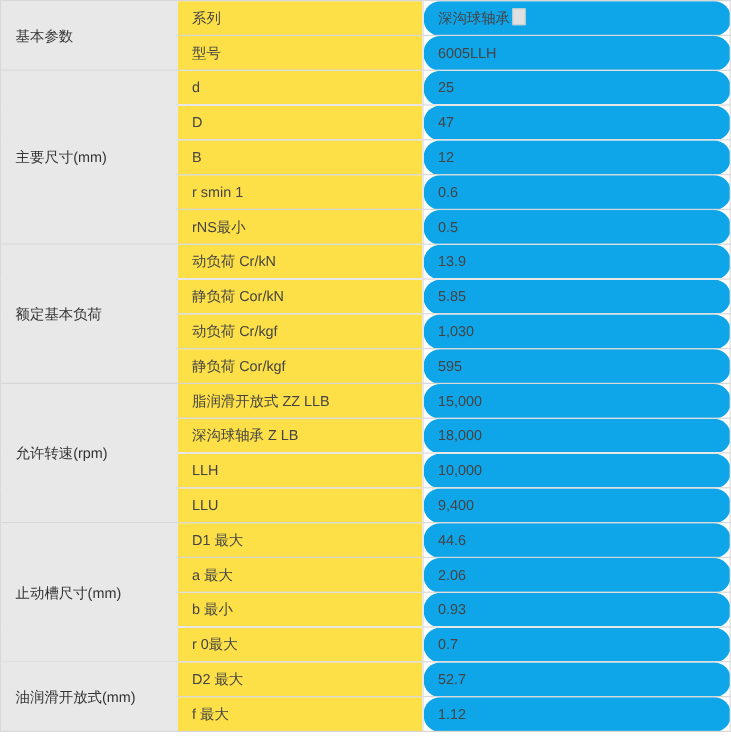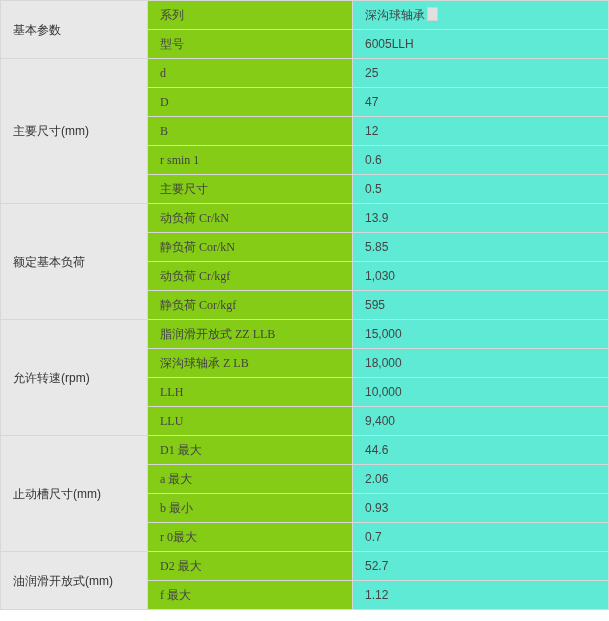--- a/index.html
+++ b/index.html
@@ -34,29 +34,29 @@
     border-right: 1px solid #d2d2d2;
     padding-left: 10px;
     vertical-align: top;
   }
   td.group-cell .group-inner {
     display: block;
     line-height: 30px;
   }
   td.label-cell {
     width: 180px;
-    background: #84cc16;
+    background: #fde047;
     color: #444444;
     padding-left: 12px;
-    font-family: Liberation Serif, serif;
   }
   td.value-cell {
-    background: #5eead4;
+    background: #0ea5e9;
     color: #444444;
     padding-left: 12px;
+    border-radius: 14px;
   }
   .swatch {
     display: inline-block;
     width: 9px;
     height: 12px;
     background: #e0e0e0;
     border: 1px solid #d0d0d0;
     vertical-align: -2px;
     margin-left: 2px;
   }
@@ -90,21 +90,21 @@
       </tr>
       <tr>
         <td class="label-cell">B</td>
         <td class="value-cell"><span>12</span></td>
       </tr>
       <tr>
         <td class="label-cell">r smin 1</td>
         <td class="value-cell"><span>0.6</span></td>
       </tr>
       <tr>
-        <td class="label-cell">主要尺寸</td>
+        <td class="label-cell">rNS最小</td>
         <td class="value-cell"><span>0.5</span></td>
       </tr>
       <tr>
         <td class="group-cell" rowspan="4">
           <span class="group-inner">额定基本负荷</span>
         </td>
         <td class="label-cell">动负荷 Cr/kN</td>
         <td class="value-cell"><span>13.9</span></td>
       </tr>
       <tr>

